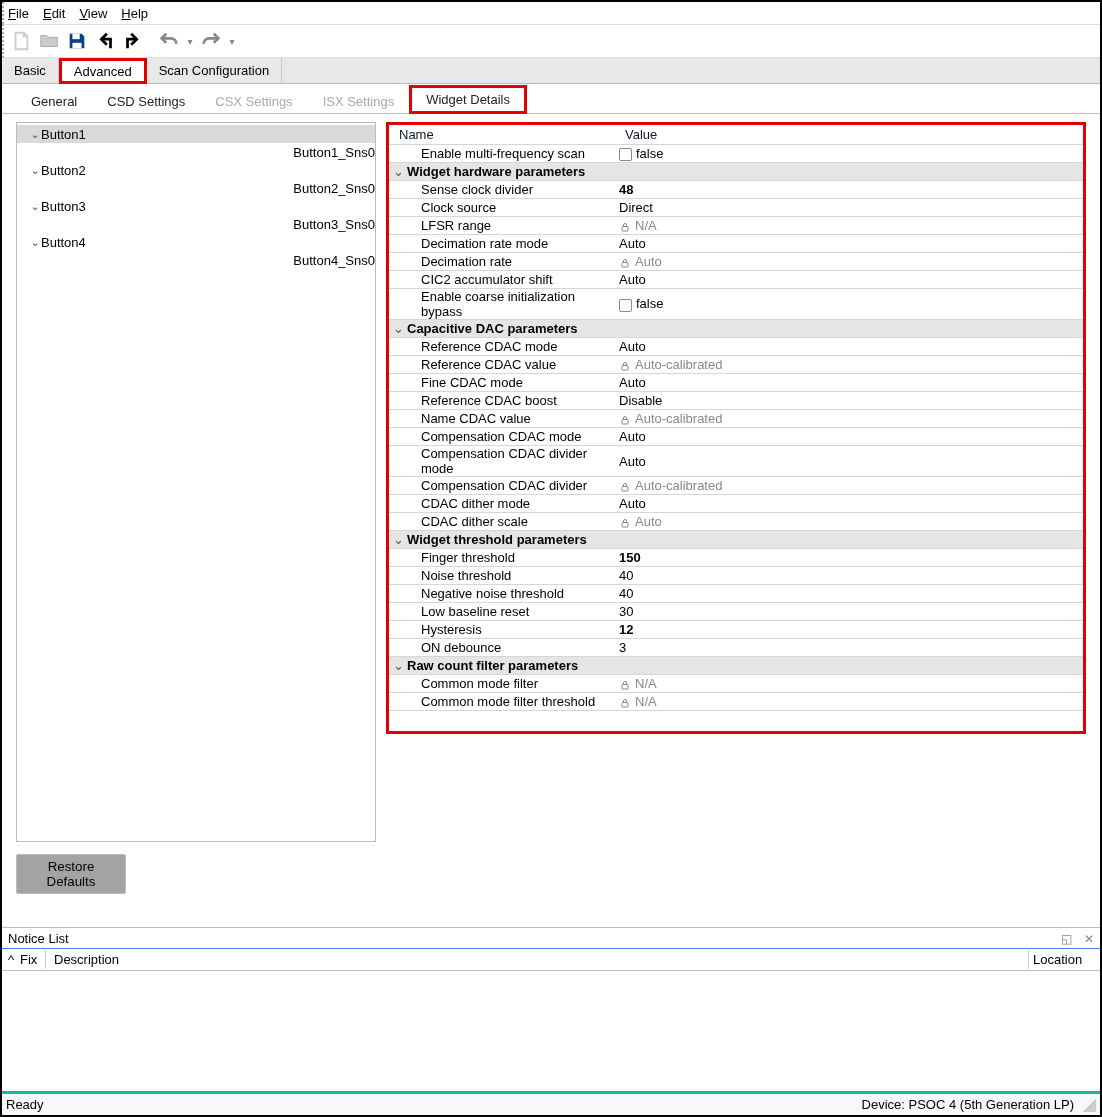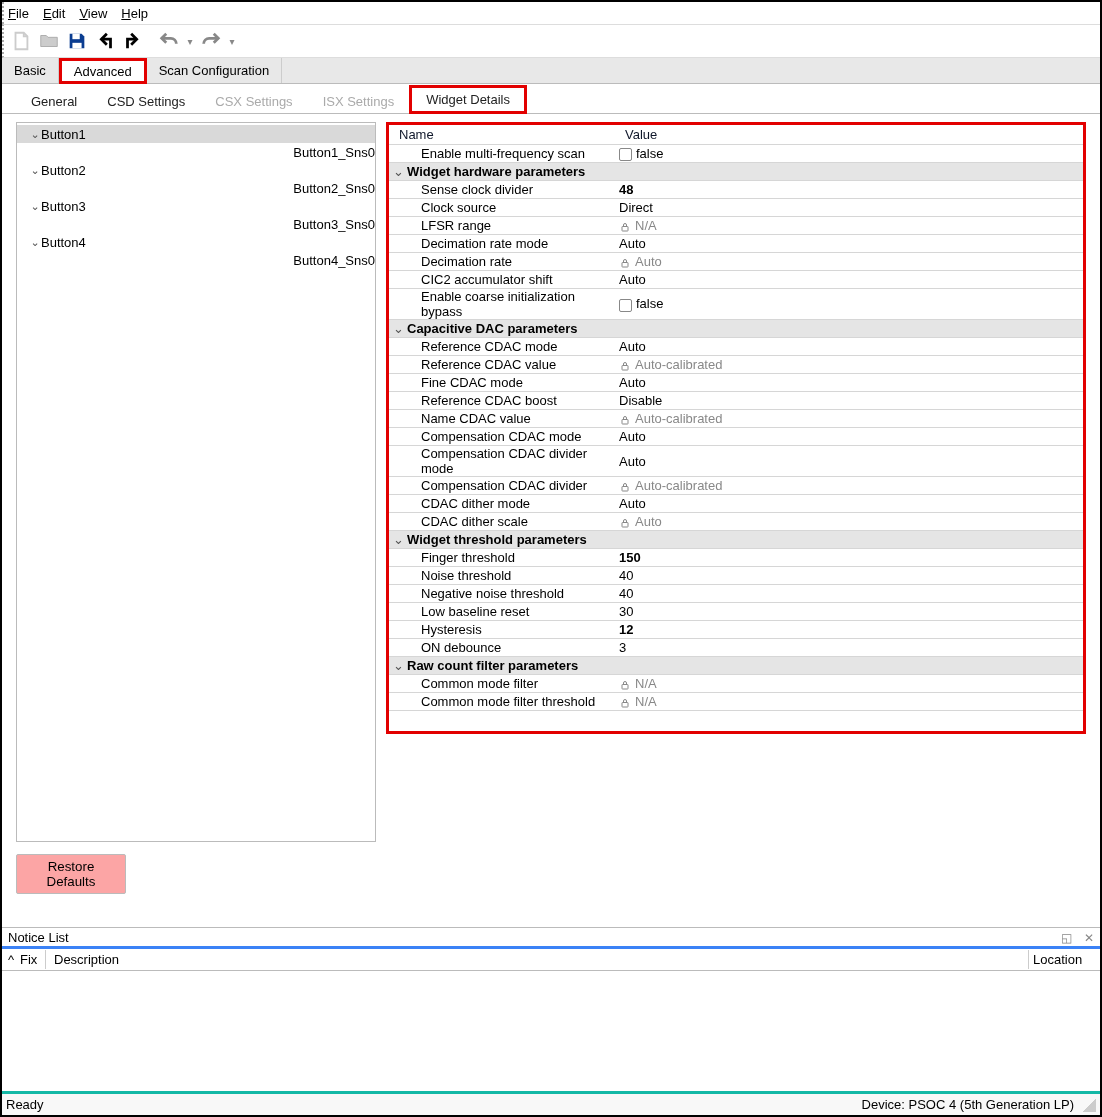--- a/index.html
+++ b/index.html
@@ -95,21 +95,21 @@
   .treerow {
     display:flex; align-items:center;
     height:18px;
     padding-left: 12px;
   }
   .treerow.sel { background:#d9d9d9; font-weight: normal; }
   .treerow .tw { width:12px; font-size:11px; color:#555; text-align:center;}
   .treerow.child { padding-left: 52px; justify-content: flex-end; }
   .restorebtn {
     border: 1px solid #bbb;
-    background: #fca5a5;
+    background: #a3a3a3;
     padding: 4px 10px;
     width: 110px;
     border-radius: 2px;
     cursor: default;
   }
   .rightcol {
     flex: 1;
     display:flex; flex-direction:column;
     min-height:0;
   }
@@ -129,21 +129,21 @@
   .propgrid .grp .tw { display:inline-block; width:14px; color:#555; font-weight:normal;}
   .propgrid .param td:first-child { padding-left:32px; }
   .propgrid .param td:nth-child(2){ padding-left:4px; }
   .propgrid .bold { font-weight:bold;}
   .checkbox { display:inline-block; width:13px; height:13px; border:1px solid #888; border-radius:2px; margin-right:4px; vertical-align:middle; }
   .lockicon { display:inline-block; margin-right:4px; vertical-align:middle; }
   .rightgap1 { height: 200px; }
   
   .noticebar {
     border-top: 1px solid #bbb;
-    border-bottom: 3px solid #3b82f6;
+    border-bottom: 1px solid #3b82f6;
     display:flex; align-items:center; justify-content:space-between;
     padding: 2px 6px;
     height: 22px;
     background:#fff;
   }
   .noticebar .ctrls span { margin-left:8px; color:#888; font-size:12px;}
   .noticehdr {
     display:flex; border-bottom: 1px solid #bbb; height:22px; align-items:center;
     padding: 0 2px;
   }

